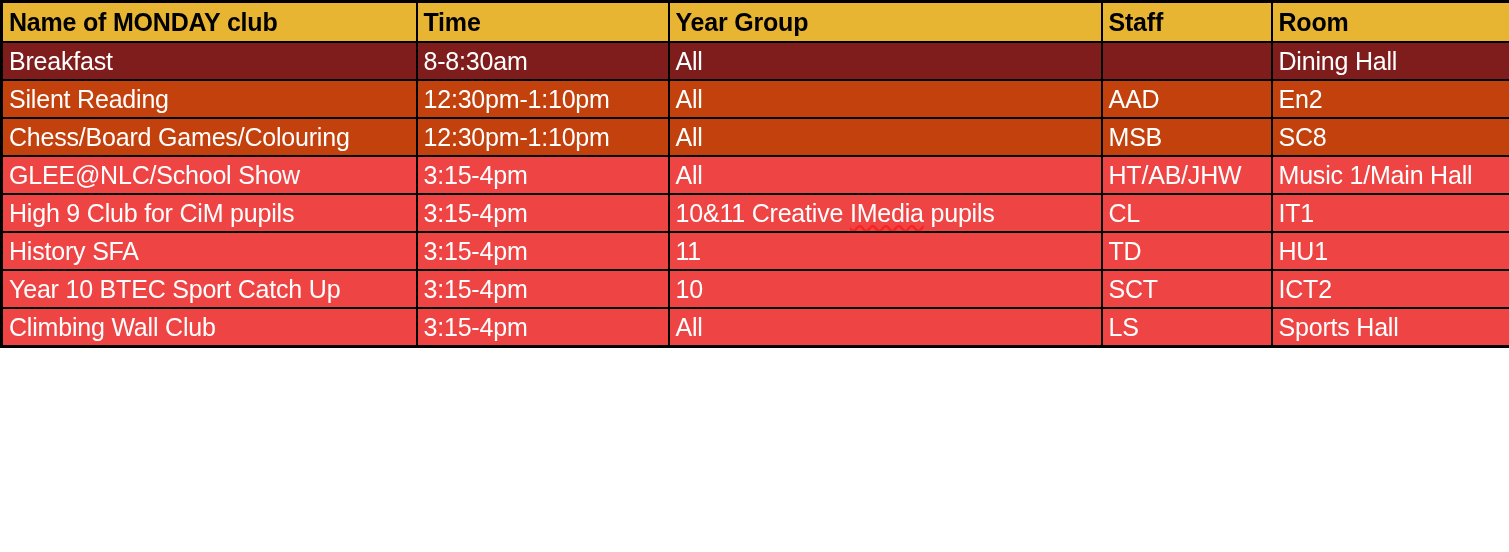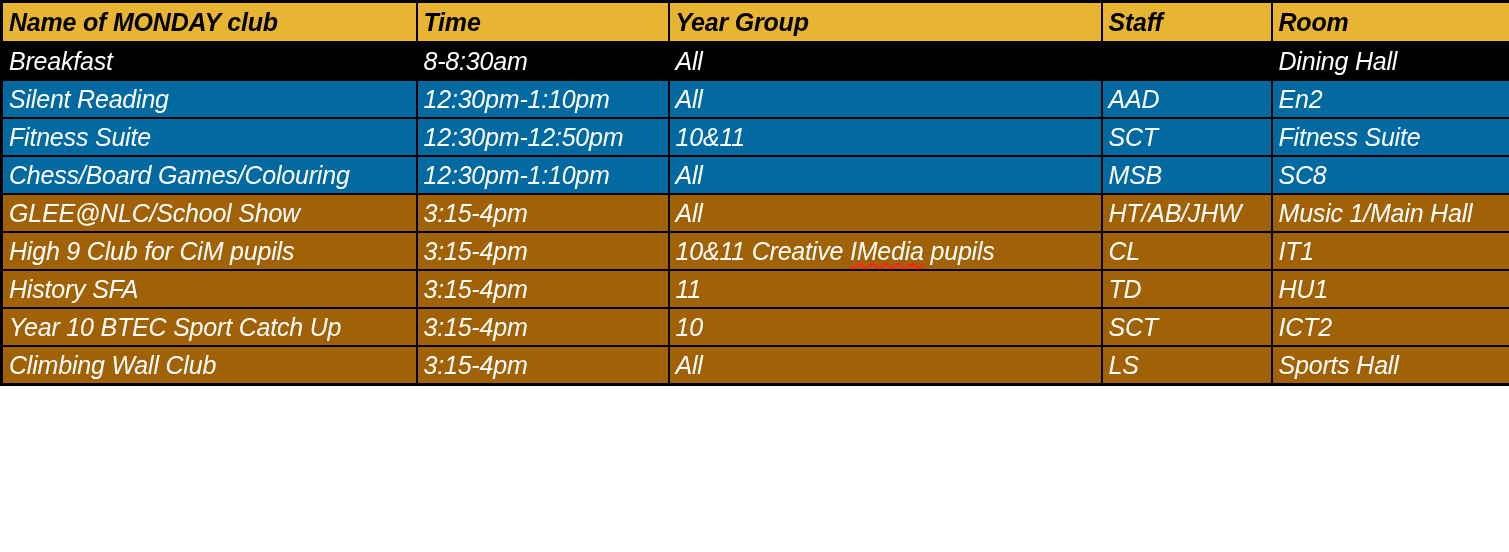--- a/index.html
+++ b/index.html
@@ -12,21 +12,20 @@
     height: 552px;
     overflow: hidden;
     font-family: "Liberation Sans", sans-serif;
   }
   #club-table-wrap {
     width: 1332px;
     height: 552px;
     box-sizing: border-box;
     background: #ffffff;
     padding: 0;
-    font-style: italic;
   }
   table.club-table {
     border-collapse: collapse;
     table-layout: fixed;
     width: 1509px;
     margin: 0;
     border-left: 3px solid #000000;
     border-right: 3px solid #000000;
     border-bottom: 3px solid #000000;
   }
@@ -52,23 +51,23 @@
     letter-spacing: -0.2px;
   }
   table.club-table thead th {
     background: #e8b532;
     color: #000000;
     font-weight: bold;
     height: 38px;
     line-height: 36px;
     border-top: 3px solid #000000;
   }
-  tr.row-orange td { background: #000000; color: #ffffff; font-weight: normal; }
-  tr.row-purple td { background: #0369a1; color: #ffffff; font-weight: normal; }
-  tr.row-red    td { background: #a16207; color: #ffffff; font-weight: normal; margin-left: 21px; }
+  tr.row-orange td { background: #7f1d1d; color: #ffffff; font-weight: normal; }
+  tr.row-purple td { background: #c2410c; color: #ffffff; font-weight: normal; }
+  tr.row-red    td { background: #ef4444; color: #ffffff; font-weight: normal; margin-left: 21px; }
 
   .spellcheck {
     text-decoration: underline wavy #ff2020;
     text-decoration-skip-ink: none;
     text-align: center;
   }
 </style>
 </head>
 <body>
 
@@ -97,27 +96,20 @@
           <td>All</td>
           <td></td>
           <td>Dining Hall</td>
         </tr>
         <tr class="row-purple">
           <td>Silent Reading</td>
           <td>12:30pm-1:10pm</td>
           <td>All</td>
           <td>AAD</td>
           <td>En2</td>
-        </tr>
-        <tr class="row-purple">
-          <td>Fitness Suite</td>
-          <td>12:30pm-12:50pm</td>
-          <td>10&amp;11</td>
-          <td>SCT</td>
-          <td>Fitness Suite</td>
         </tr>
         <tr class="row-purple">
           <td>Chess/Board Games/Colouring</td>
           <td>12:30pm-1:10pm</td>
           <td>All</td>
           <td>MSB</td>
           <td>SC8</td>
         </tr>
         <tr class="row-red">
           <td>GLEE@NLC/School Show</td>

